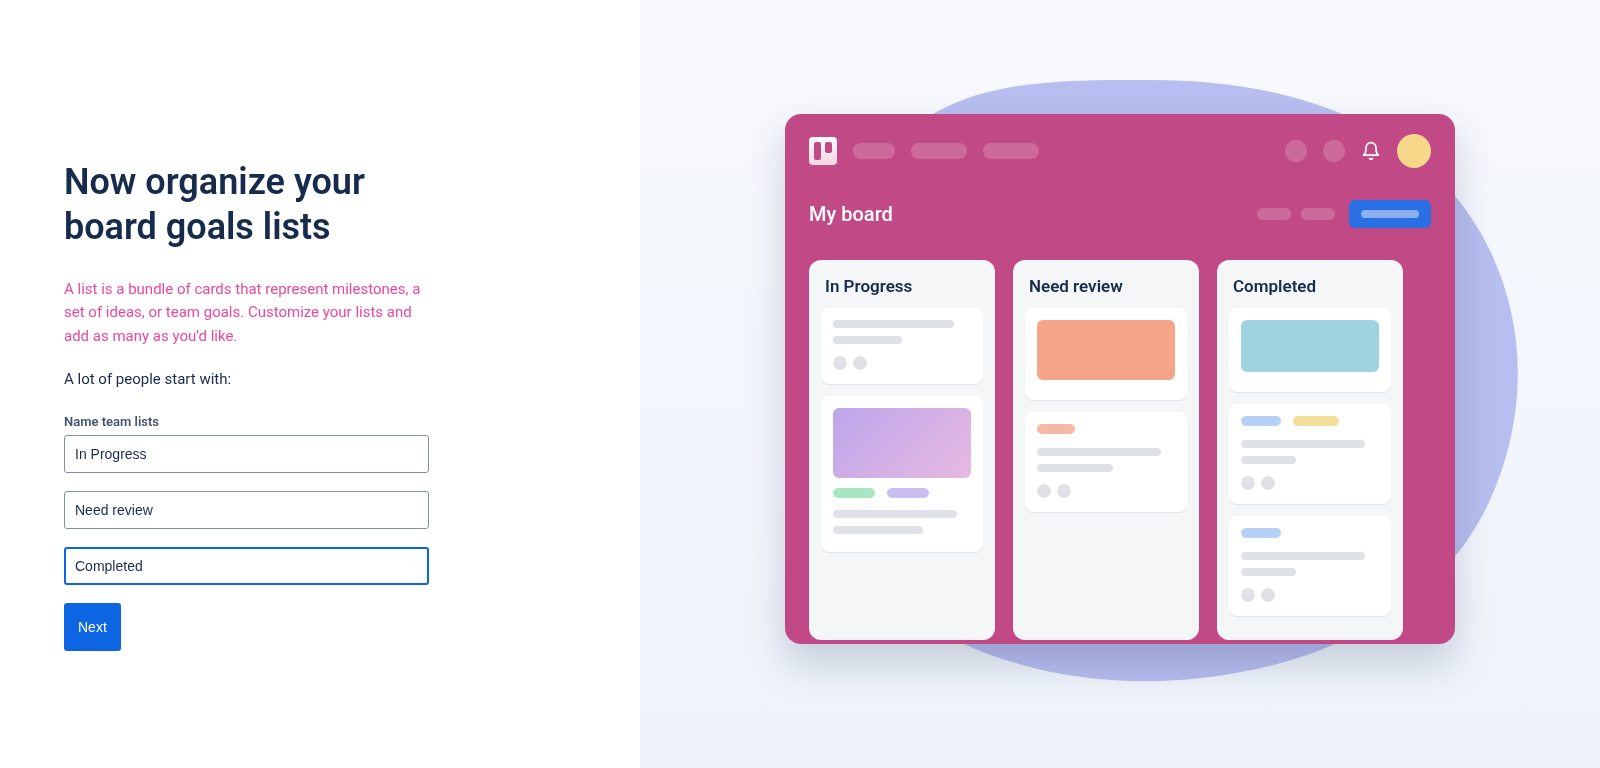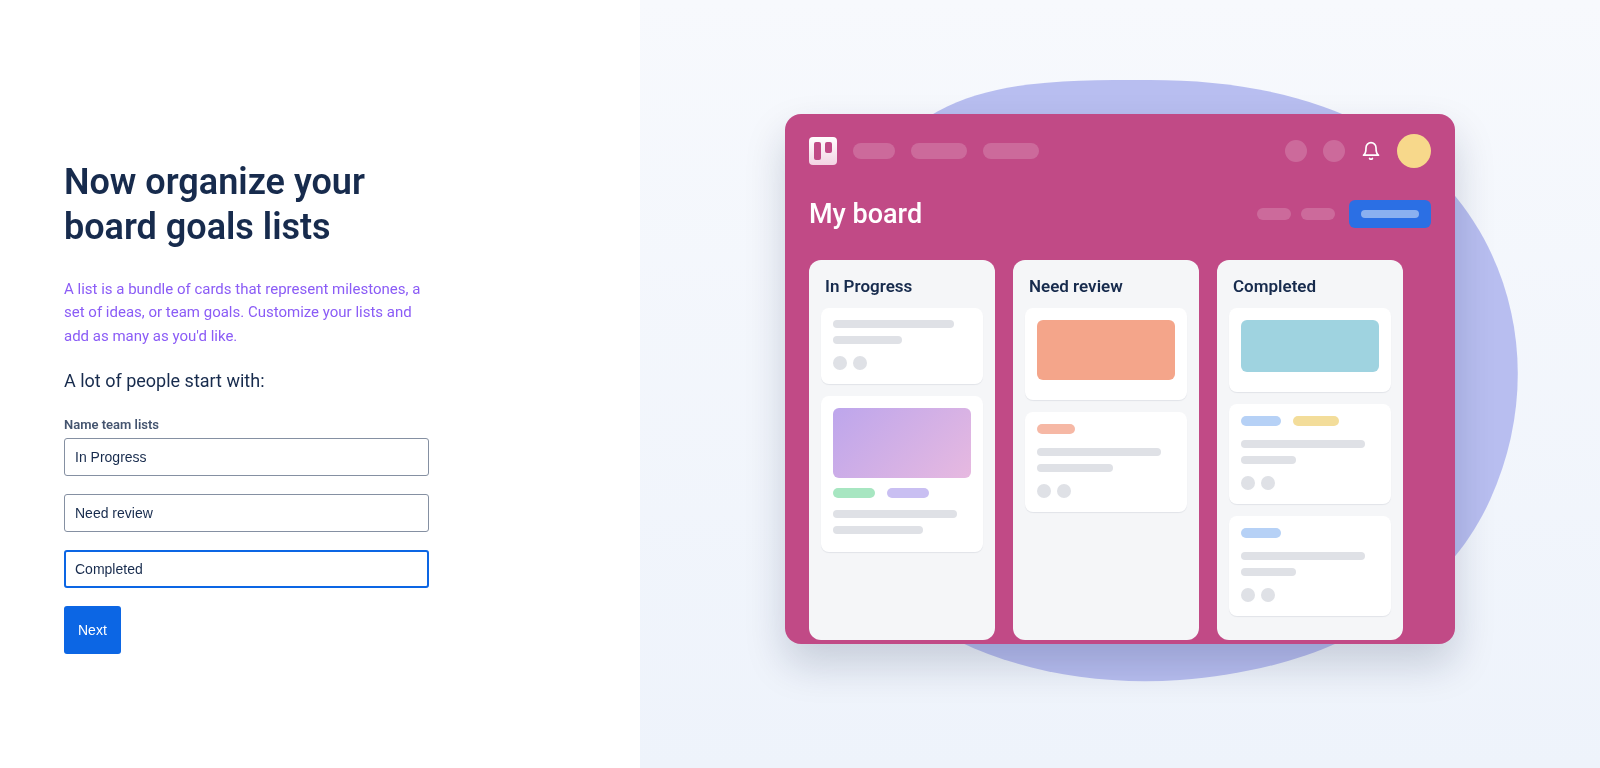--- a/index.html
+++ b/index.html
@@ -24,26 +24,26 @@
     font-size: 36px;
     font-weight: 600;
     line-height: 1.25;
     color: #172b4d;
     margin-bottom: 28px;
     max-width: 380px;
   }
   .description {
     font-size: 15px;
     line-height: 1.55;
-    color: #8b5cf6;
+    color: #ec4899;
     margin-bottom: 22px;
     max-width: 370px;
   }
   .sub-description {
-    font-size: 18px;
+    font-size: 15px;
     color: #172b4d;
     margin-bottom: 26px;
   }
   .form-label {
     font-size: 13px;
     font-weight: 600;
     color: #44546f;
     margin-bottom: 6px;
     display: block;
   }
@@ -144,21 +144,21 @@
   }
 
   .board-title-row {
     display: flex;
     align-items: center;
     margin-top: 28px;
     height: 32px;
   }
   .board-title {
     color: #fff;
-    font-size: 27px;
+    font-size: 20px;
     font-weight: 500;
     flex: 1;
   }
   .title-pill {
     height: 12px;
     border-radius: 6px;
     background: rgba(255,255,255,0.18);
   }
   .title-button {
     height: 28px;

